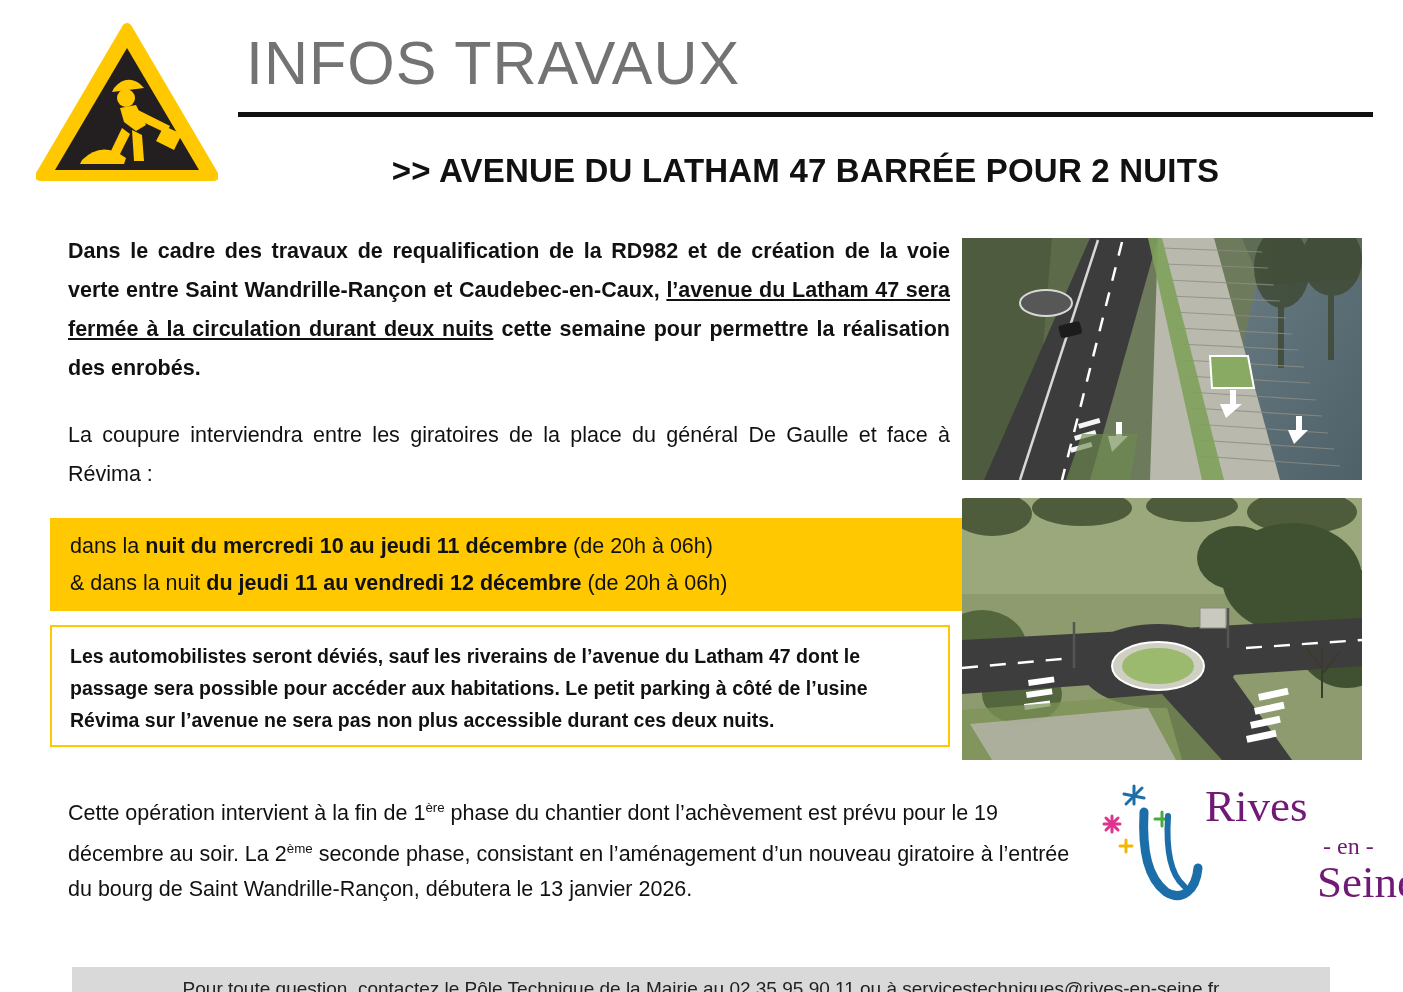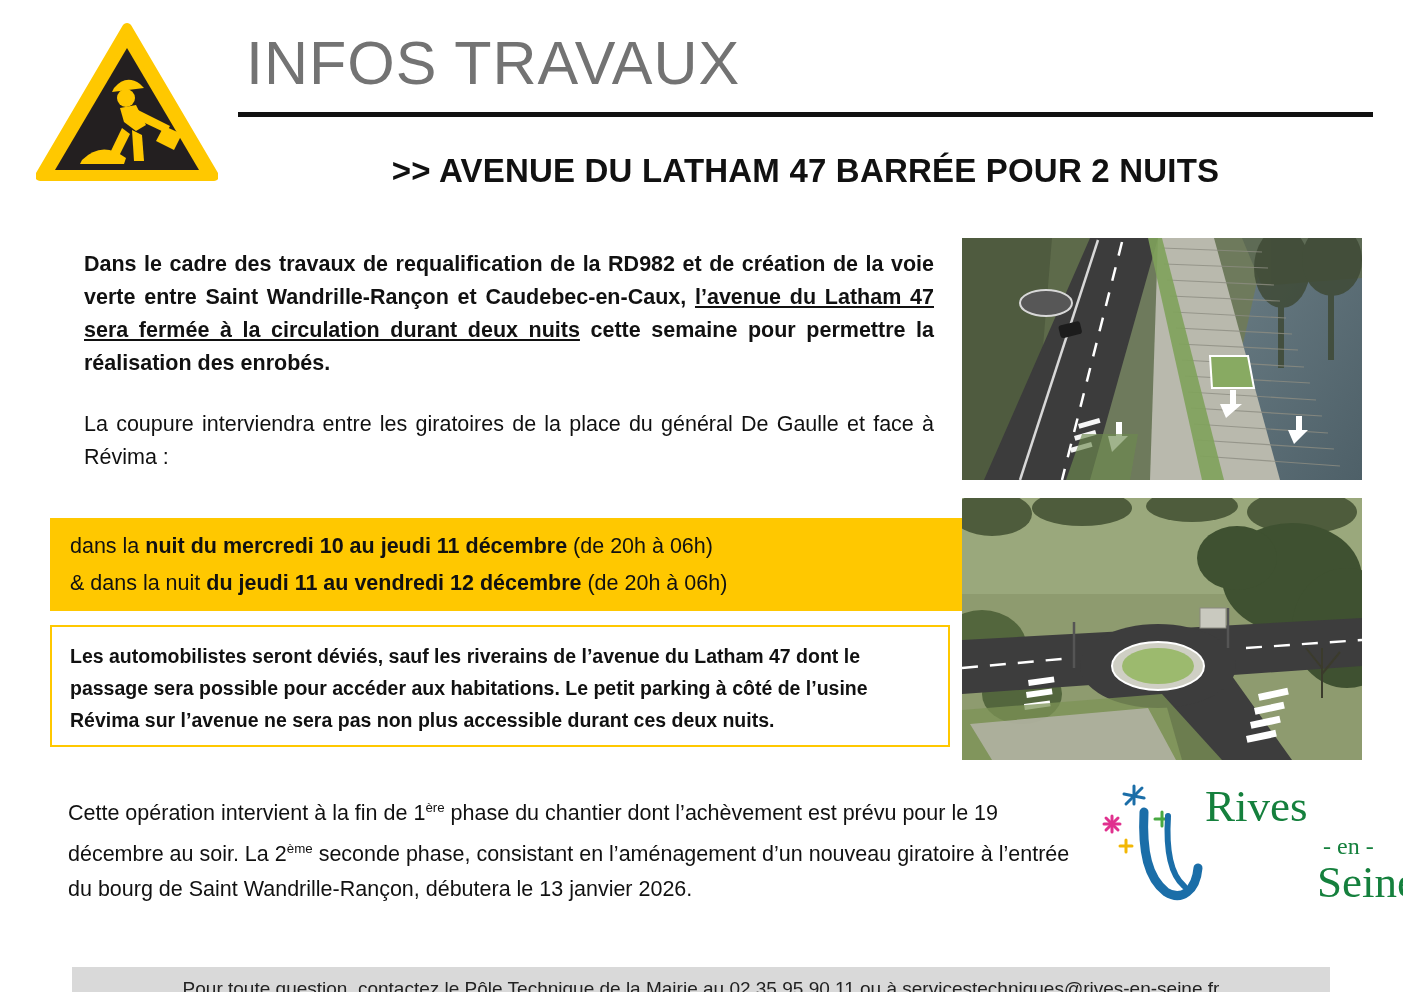--- a/index.html
+++ b/index.html
@@ -78,23 +78,23 @@
   }
 
   
   .left-col {
     position: absolute;
     left: 68px;
     top: 232px;
     width: 882px;
   }
   p.body-text {
-    margin: 16px;
+    margin: 0;
     font-size: 21.5px;
-    line-height: 33px;
+    line-height: 39px;
     color: #111111;
     text-align: justify;
   }
   p.intro {
     font-weight: bold;
   }
   .u { text-decoration: underline; }
 
   .para2 {
     margin-top: 28px !important;
@@ -173,21 +173,21 @@
     position: absolute;
     left: 1100px;
     top: 782px;
     width: 265px;
     height: 125px;
   }
   .logo-text {
     position: absolute;
     left: 105px;
     top: 2px;
-    color: #15803d;
+    color: #701a75;
     font-family: "Liberation Serif", serif;
     line-height: 1;
   }
   .logo-rives { font-size: 45px; }
   .logo-en { font-size: 24px; position:absolute; left: 118px; top: 50px; white-space: nowrap;}
   .logo-seine { font-size: 45px; position:absolute; left: 112px; top: 76px;}
 
   
   .footer {
     position: absolute;

